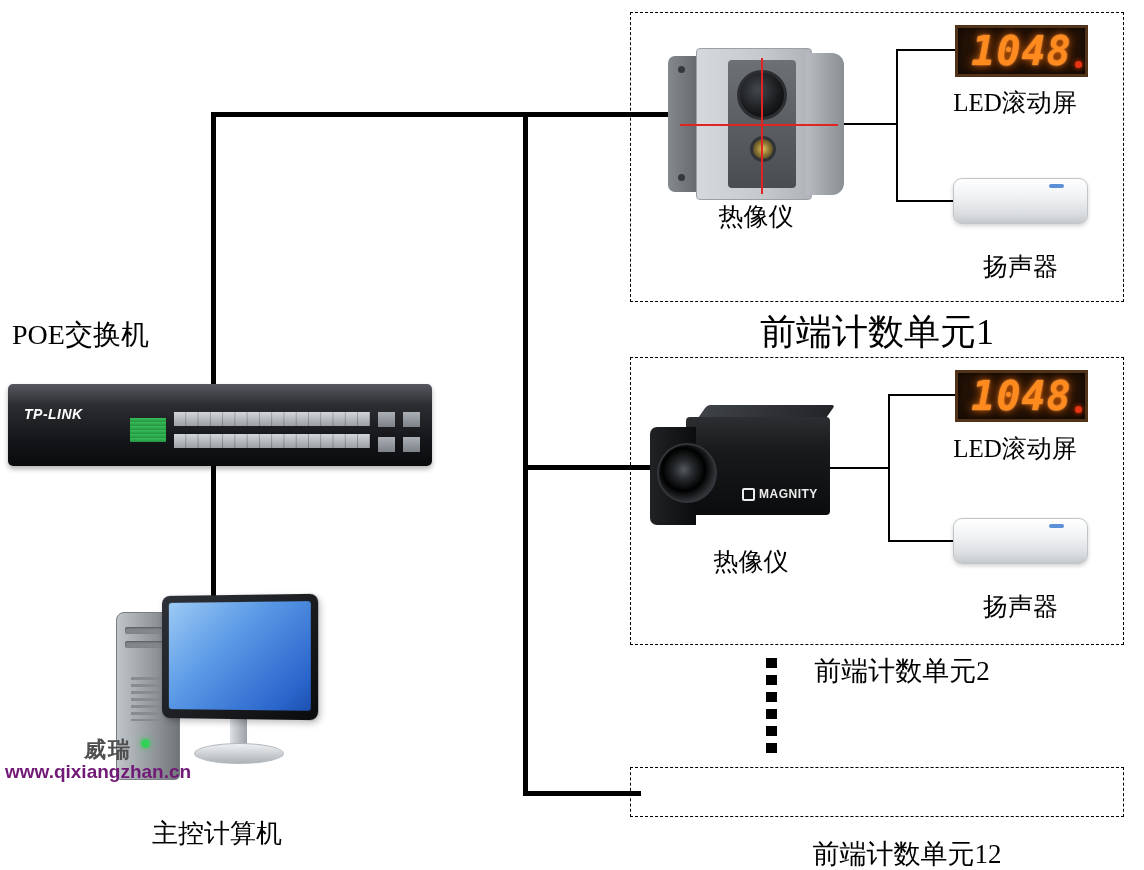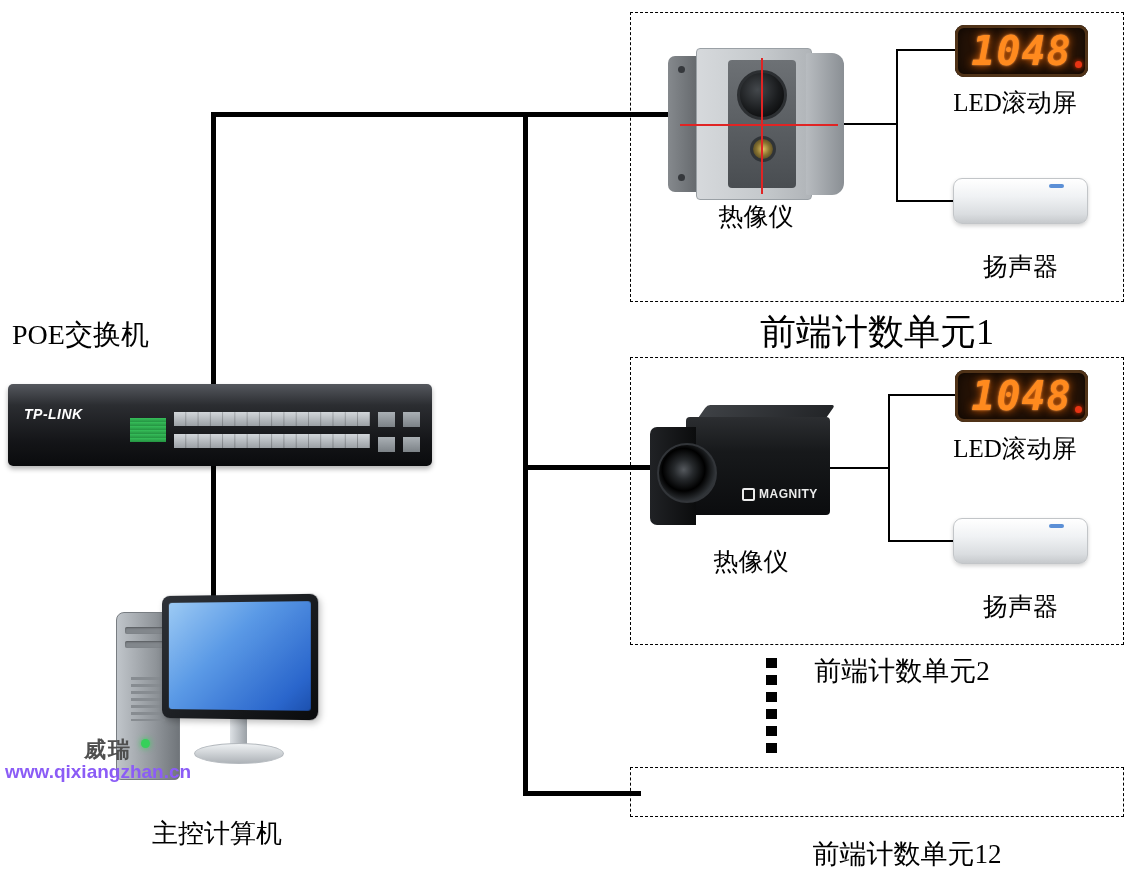--- a/index.html
+++ b/index.html
@@ -5,21 +5,21 @@
   * { box-sizing: border-box; margin: 0; padding: 0; }
   html, body { width: 1144px; height: 870px; }
   body { position: relative; background: #fff; font-family: "Liberation Serif", "DejaVu Serif", serif; overflow: hidden; }
   .abs { position: absolute; }
   .dashed-box { position: absolute; border: 1px dashed #000; background: transparent; }
   .wire { position: absolute; background: #000; }
   .twire { position: absolute; background: #000; }
   .lbl { position: absolute; color: #000; text-align: center; white-space: nowrap; }
 
   
-  .led { position: absolute; background: #241206; border-radius: 9px;
+  .led { position: absolute; background: #241206; border-radius: 0;
          box-shadow: inset 0 0 0 3px #503318, inset 0 0 14px #000;
          display: flex; align-items: center; justify-content: center; }
   .led-digits { font-family: "DejaVu Sans Mono", monospace; font-weight: bold; font-style: italic;
                 font-size: 40px; color: #ff8a1e; letter-spacing: 1px;
                 text-shadow: 0 0 8px rgba(255,110,0,.9), 0 0 2px #ffc080; }
   .led-dot { position: absolute; right: 6px; bottom: 9px; width: 7px; height: 7px;
              border-radius: 50%; background: #e83414; box-shadow: 0 0 5px #ff3800; }
 
   
   .speaker { position: absolute; }
@@ -100,21 +100,21 @@
                   background: linear-gradient(90deg, #dde1e5, #9aa0a6); }
   .monitor-base { position: absolute; left: 194px; top: 743px; width: 90px; height: 21px; border-radius: 50%;
                   background: linear-gradient(180deg, #eef1f3, #aeb3b8); border: 1px solid #b4b9be; }
 
   .ellipsis-dots { position: absolute; left: 766px; top: 658px; width: 11px; height: 102px;
                    background: repeating-linear-gradient(180deg, #000 0 10px, transparent 10px 17px); }
 
   .watermark-logo { position: absolute; left: 84px; top: 735px; font-size: 22px; font-weight: 900;
                     color: #4f4f4f; letter-spacing: 2px; }
   .watermark-url { position: absolute; left: 5px; top: 761px; font-family: "Liberation Sans", sans-serif;
-                   font-size: 19px; font-weight: bold; color: #8b5cf6; text-align: right; }
+                   font-size: 19px; font-weight: bold; color: #701a75; text-align: right; }
 </style>
 </head>
 <body>
 
 <div class="dashed-box" style="left:630px;top:12px;width:494px;height:290px;"></div>
 <div class="dashed-box" style="left:630px;top:357px;width:494px;height:288px;"></div>
 <div class="dashed-box" style="left:630px;top:767px;width:494px;height:50px;"></div>
 
 <div class="wire" style="left:211px;top:112px;width:459px;height:5px;"></div>
 <div class="wire" style="left:211px;top:112px;width:5px;height:280px;"></div>

